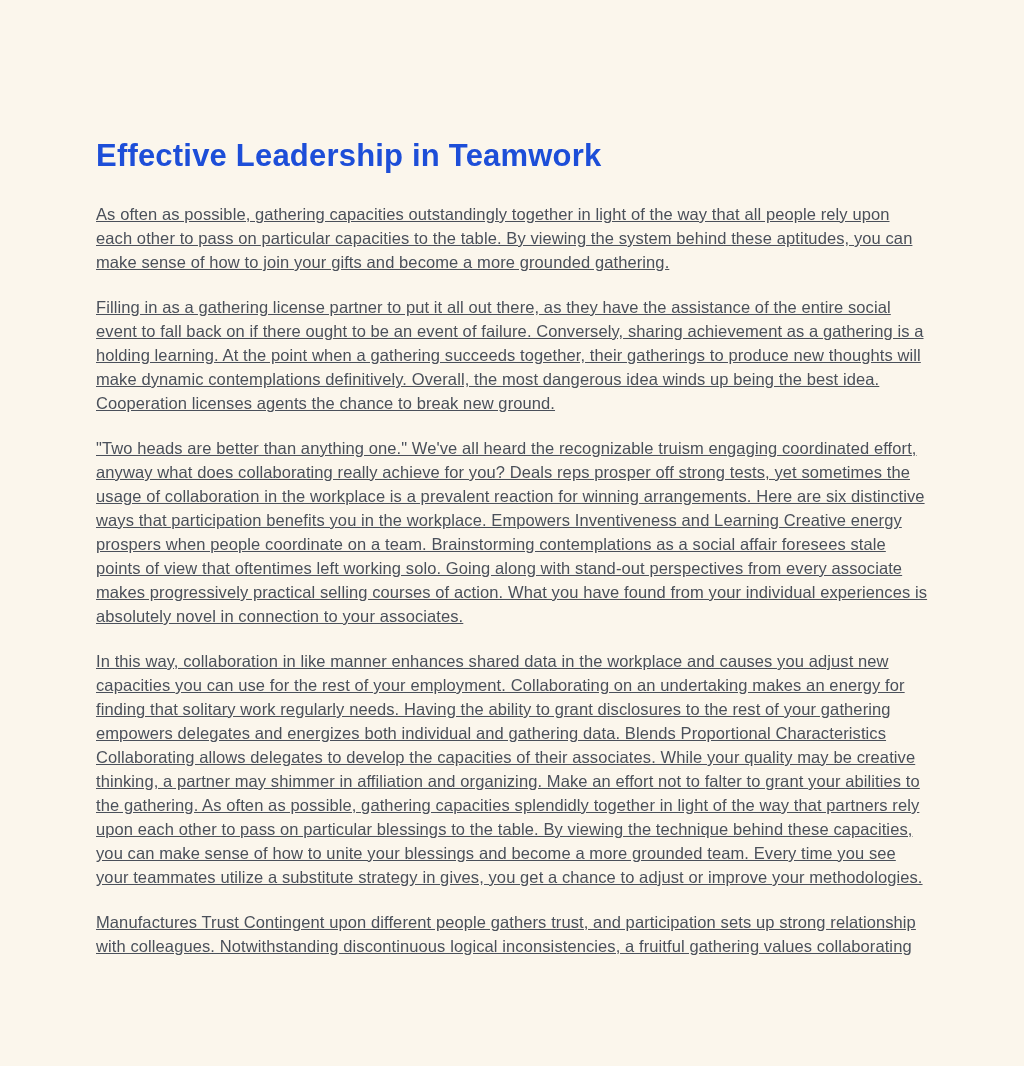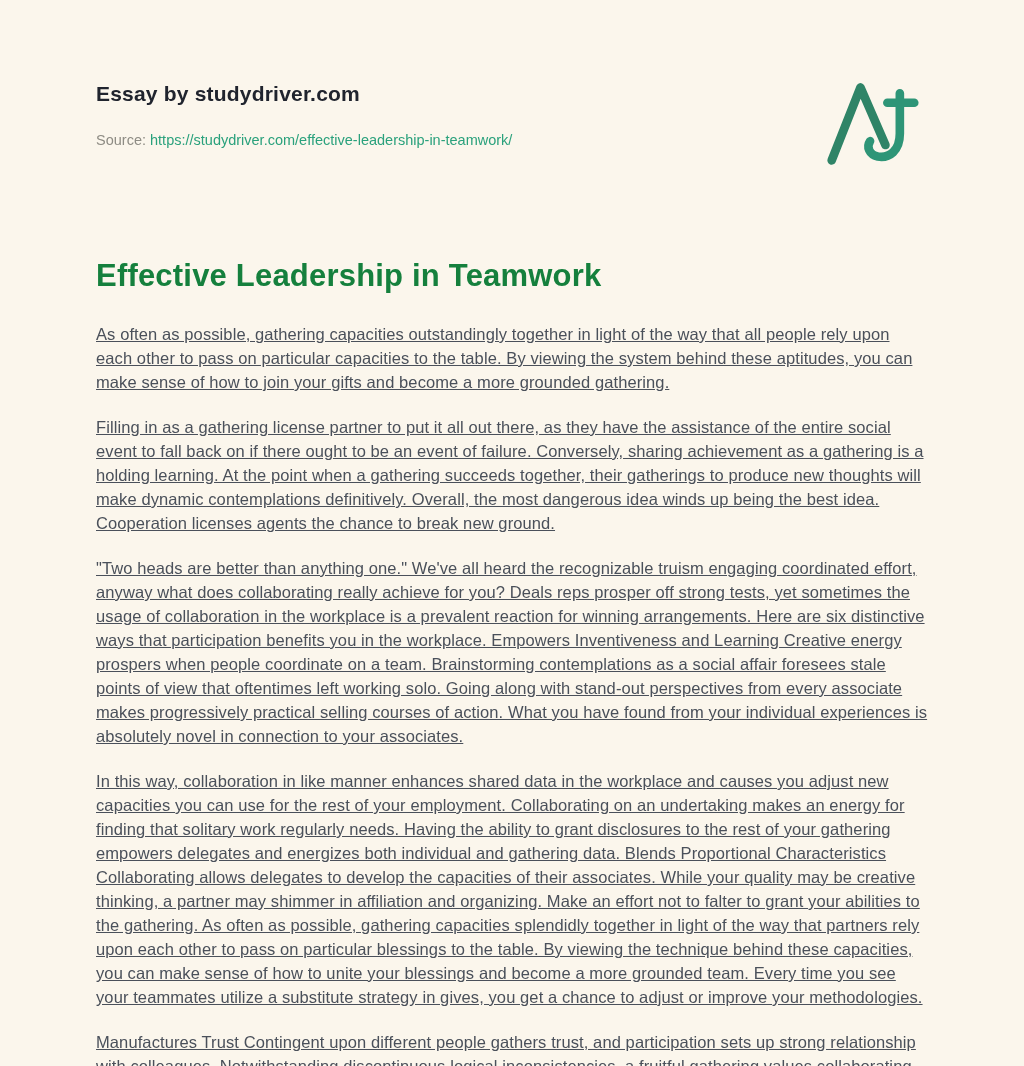--- a/index.html
+++ b/index.html
@@ -58,58 +58,39 @@
   }
 
   
   .article {
     margin-top: 58px;
   }
 
   .article-title {
     font-size: 31px;
     font-weight: 700;
-    color: #15803d;
+    color: #1d4ed8;
     letter-spacing: 0.2px;
     margin-bottom: 28px;
   }
 
   .article p {
     font-size: 16.5px;
     line-height: 24px;
     color: #4a505a;
     margin-bottom: 21px;
     letter-spacing: 0.1px;
     text-decoration: underline;
   }
 </style>
 </head>
 <body>
 
 <div class="page">
 
-  <div class="header">
-    <div class="byline">Essay by studydriver.com</div>
-
-    <div class="source-line">
-      <span>Source:</span>
-      <a href="#">https://studydriver.com/effective-leadership-in-teamwork/</a>
-    </div>
-
-    <div class="logo">
-      <svg viewBox="0 0 100 100" width="96" height="96" fill="none" stroke="#2e8b70" stroke-width="9" stroke-linecap="round" stroke-linejoin="round">
-
-        <path d="M8 90 L38 14 L64 74" stroke="#2f8467"></path>
-
-        <path d="M79 20 L79 62 C79 80 68 88 56 86 C47 84 44 76 48 70" stroke="#2e9577"></path>
-
-        <path d="M66 30 L94 30" stroke="#2e9577"></path>
-      </svg>
-    </div>
-  </div>
 
   <div class="article">
     <h1 class="article-title">Effective Leadership in Teamwork</h1>
 
     <p>As often as possible, gathering capacities outstandingly together in light of the way that all people rely upon each other to pass on particular capacities to the table. By viewing the system behind these aptitudes, you can make sense of how to join your gifts and become a more grounded gathering.</p>
     <p>Filling in as a gathering license partner to put it all out there, as they have the assistance of the entire social event to fall back on if there ought to be an event of failure. Conversely, sharing achievement as a gathering is a holding learning. At the point when a gathering succeeds together, their gatherings to produce new thoughts will make dynamic contemplations definitively. Overall, the most dangerous idea winds up being the best idea. Cooperation licenses agents the chance to break new ground.</p>
     <p>"Two heads are better than anything one." We've all heard the recognizable truism engaging coordinated effort, anyway what does collaborating really achieve for you? Deals reps prosper off strong tests, yet sometimes the usage of collaboration in the workplace is a prevalent reaction for winning arrangements. Here are six distinctive ways that participation benefits you in the workplace. Empowers Inventiveness and Learning Creative energy prospers when people coordinate on a team. Brainstorming contemplations as a social affair foresees stale points of view that oftentimes left working solo. Going along with stand-out perspectives from every associate makes progressively practical selling courses of action. What you have found from your individual experiences is absolutely novel in connection to your associates.</p>
     <p>In this way, collaboration in like manner enhances shared data in the workplace and causes you adjust new capacities you can use for the rest of your employment. Collaborating on an undertaking makes an energy for finding that solitary work regularly needs. Having the ability to grant disclosures to the rest of your gathering empowers delegates and energizes both individual and gathering data. Blends Proportional Characteristics Collaborating allows delegates to develop the capacities of their associates. While your quality may be creative thinking, a partner may shimmer in affiliation and organizing. Make an effort not to falter to grant your abilities to the gathering. As often as possible, gathering capacities splendidly together in light of the way that partners rely upon each other to pass on particular blessings to the table. By viewing the technique behind these capacities, you can make sense of how to unite your blessings and become a more grounded team. Every time you see your teammates utilize a substitute strategy in gives, you get a chance to adjust or improve your methodologies.</p>
     <p>Manufactures Trust Contingent upon different people gathers trust, and participation sets up strong relationship with colleagues. Notwithstanding discontinuous logical inconsistencies, a fruitful gathering values collaborating</p>
   </div>

